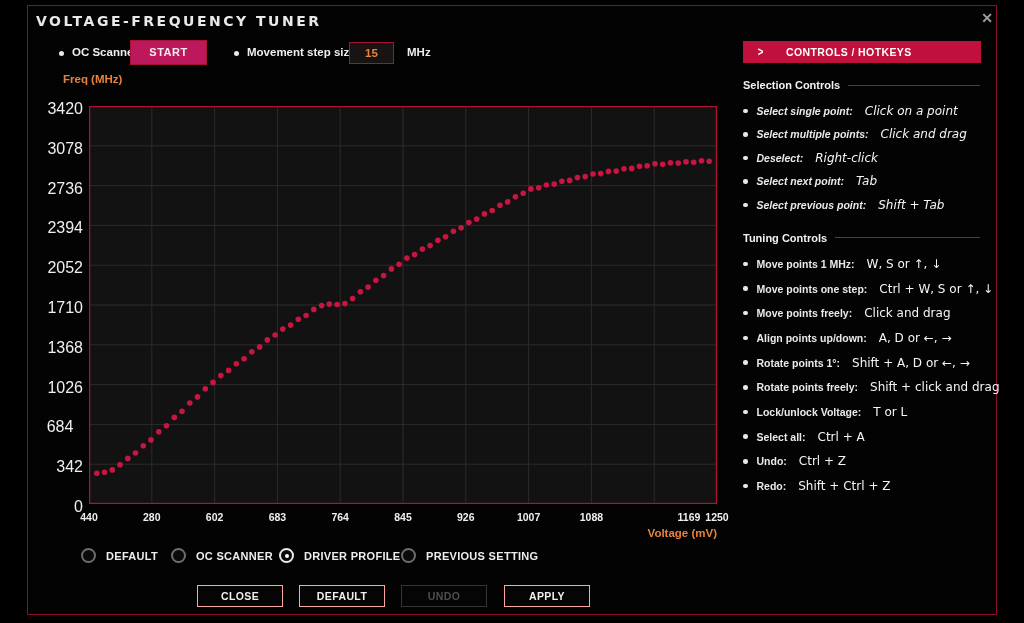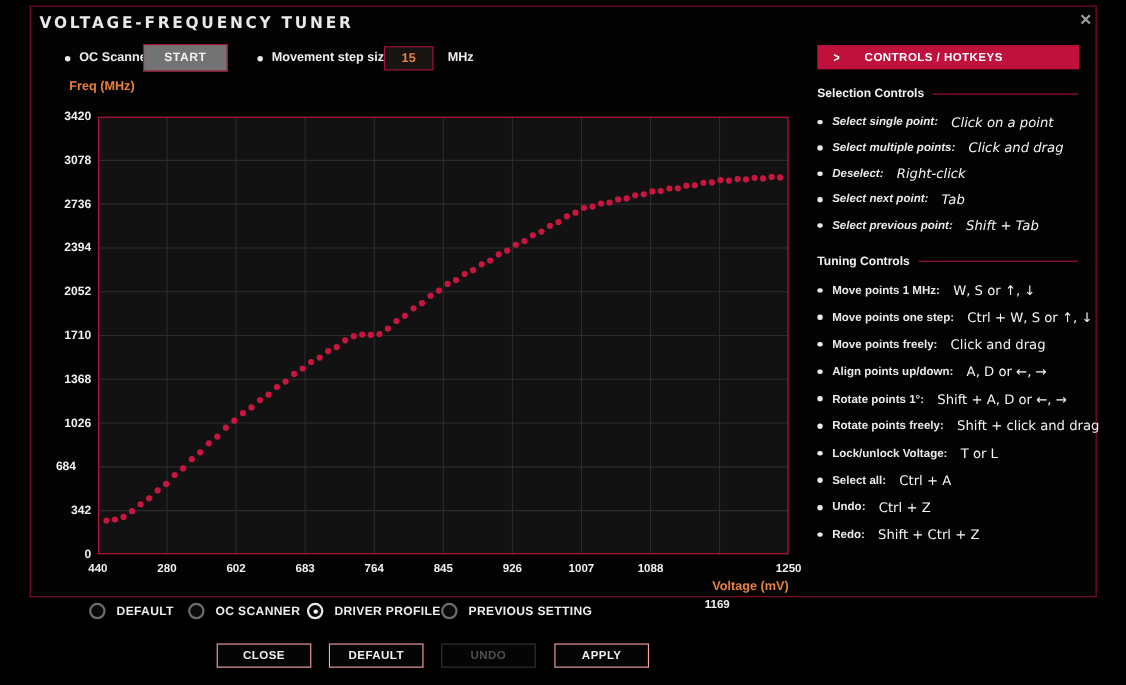--- a/index.html
+++ b/index.html
@@ -1,19 +1,19 @@
 <!DOCTYPE html>
 <html><head>
 <meta charset="utf-8">
 <style>
   * { margin:0; padding:0; box-sizing:border-box; }
   html,body { width:1024px; height:623px; background:#000; overflow:hidden;
               font-family:"Liberation Sans", sans-serif; }
   .window {
-    position:absolute; left:27px; top:5px; width:970px; height:538px;
+    position:absolute; left:27px; top:5px; width:970px; height:610px;
     background:#030303; border:1px solid #8c0e2e;
   }
   .title {
     position:absolute; left:8px; top:7px; color:#e9e9e9;
     font-size:14px; font-weight:700; letter-spacing:2.5px;
     font-family:"DejaVu Sans", sans-serif; transform:scaleY(1.05);
   }
   .close {
     position:absolute; left:950px; top:3px; width:18px; height:18px;
     color:#9f9f9f; font-size:14px; font-weight:700; text-align:center;
@@ -21,41 +21,41 @@
   }
   .bullet { width:5px; height:5px; border-radius:50%; background:#e8e8e8;
             display:inline-block; flex:0 0 auto; }
   
   .toprow { position:absolute; left:0; top:34px; width:700px; height:26px; }
   .toprow .lbl { color:#eee; font-size:11.5px; font-weight:700; }
   .oc-bullet { position:absolute; left:31px; top:11px; }
   .oc-label  { position:absolute; left:44px; top:6px; }
   .start-btn {
     position:absolute; left:102px; top:0px; width:77px; height:25px;
-    background:#737373; border:1px solid #a51236; color:#f0f0f0;
+    background:#be185d; border:1px solid #a51236; color:#f0f0f0;
     font-size:11px; font-weight:700; text-align:center; line-height:23px;
     letter-spacing:0.5px; cursor:pointer;
   }
   .step-bullet { position:absolute; left:206px; top:11px; }
   .step-label  { position:absolute; left:219px; top:6px; }
   .step-input {
     position:absolute; left:321px; top:2px; width:45px; height:22px;
     background:#181414; border:1px solid #a51236; color:#e8823f;
     font-size:11.5px; font-weight:700; text-align:center;
     font-family:"Liberation Sans", sans-serif;
   }
   .step-unit { position:absolute; left:379px; top:6px; }
   
   .ylabel { position:absolute; left:35px; top:67px; color:#e8823f;
             font-size:11.5px; font-weight:700; }
   .plot { position:absolute; left:61px; top:100px; width:628px; height:398px;
           background:#121212; }
   .plot svg { display:block; }
   .ytick { position:absolute; width:46px; text-align:right; color:#efefef;
-           font-size:11px; font-weight:700; }
+           font-size:16px; font-weight:400; }
   .xtick { position:absolute; width:44px; text-align:center; color:#efefef;
            font-size:10.5px; font-weight:700; top:505px; }
   .xlabel { position:absolute; left:539px; top:521px; width:150px;
             text-align:right; color:#e8823f; font-size:11.5px; font-weight:700; }
   
   .radiorow { position:absolute; left:0; top:540px; height:24px; width:700px; }
   .radio-item { position:absolute; display:flex; align-items:center; gap:10px;
                 cursor:pointer; }
   .radio-circle { width:15px; height:15px; border-radius:50%;
                   border:2px solid #6d6d6d; background:#0a0a0a; position:relative; }
@@ -231,21 +231,21 @@
   <div id="xticks">
       <div class="xtick" style="left: 39px;">440</div>
       <div class="xtick" style="left: 101.8px;">280</div>
       <div class="xtick" style="left: 164.6px;">602</div>
       <div class="xtick" style="left: 227.4px;">683</div>
       <div class="xtick" style="left: 290.2px;">764</div>
       <div class="xtick" style="left: 353px;">845</div>
       <div class="xtick" style="left: 415.8px;">926</div>
       <div class="xtick" style="left: 478.6px;">1007</div>
       <div class="xtick" style="left: 541.4px;">1088</div>
-      <div class="xtick" style="left: 602px; margin-top: 33px;">1169</div>
+      <div class="xtick" style="left: 639px;">1169</div>
       <div class="xtick" style="left: 667px;">1250</div>
     </div>
 
   <div class="xlabel">Voltage (mV)</div>
 
   <div class="radiorow" id="radiorow">
       <div class="radio-item" style="left: 53px; top: 2px;">
         <span class="radio-circle"></span>
         <span class="radio-label">DEFAULT</span>
       </div>

